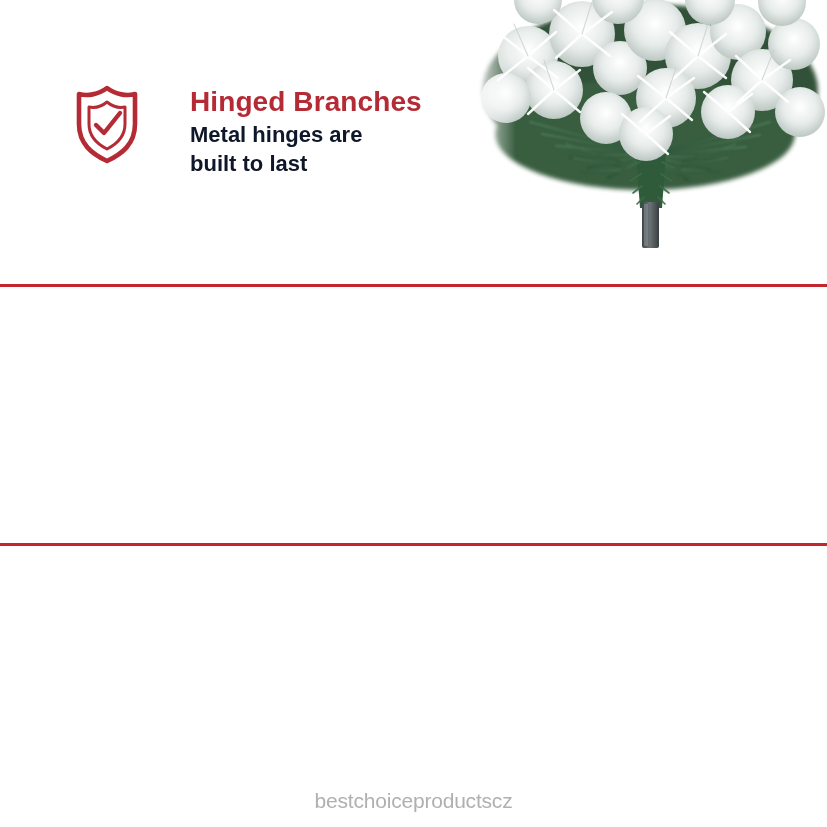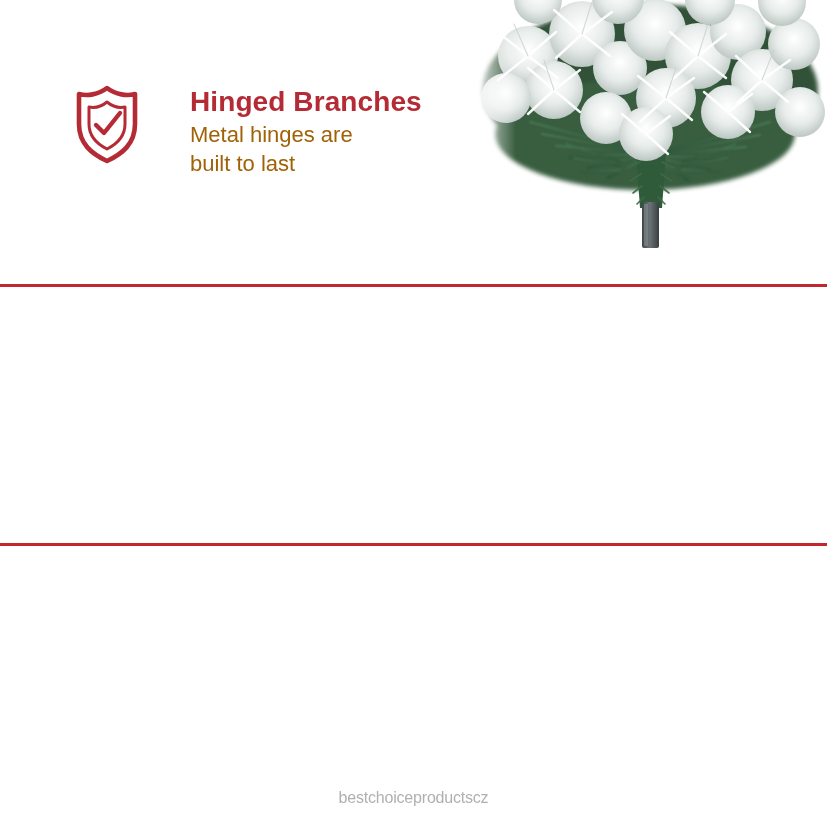--- a/index.html
+++ b/index.html
@@ -47,23 +47,23 @@
   .heading {
     color: #b52b35;
     font-size: 28px;
     font-weight: bold;
     letter-spacing: 0.1px;
     line-height: 1.12;
     white-space: nowrap;
     margin: 0;
   }
   .body-text {
-    color: #a16207;
+    color: #0f172a;
     font-size: 22px;
-    font-weight: 400;
+    font-weight: 700;
     line-height: 1.30;
     margin: 4px 0 0 0;
     white-space: pre-line;
   }
 
   #text-hinged { left: 190px; top: 86px; }
 
   
   .icon { position: absolute; display: block; }
   #icon-shield { left: 74px;  top: 84px;  width: 66px;  height: 80px; }
@@ -83,21 +83,21 @@
   #photo-tree-top .fade-left  { left: 0;  background: linear-gradient(to right, #fff 0%, rgba(255,255,255,0) 100%); z-index: 6; }
 
   
   #watermark {
     position: absolute;
     left: 0;
     top: 789px;
     width: 827px;
     text-align: center;
     color: #b0b0b0;
-    font-size: 16px;
+    font-size: 21px;
     font-weight: 400;
     letter-spacing: -0.2px;
   }
 </style>
 </head>
 <body>
 
 <div id="infographic">
 
   <div class="panel" id="panel-hinged">

